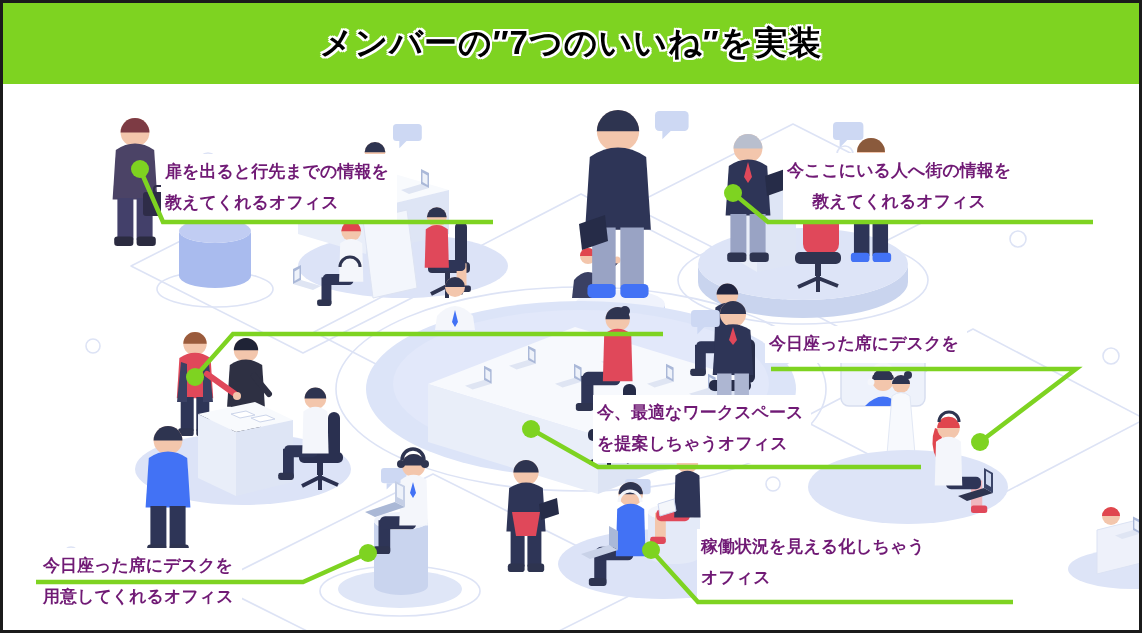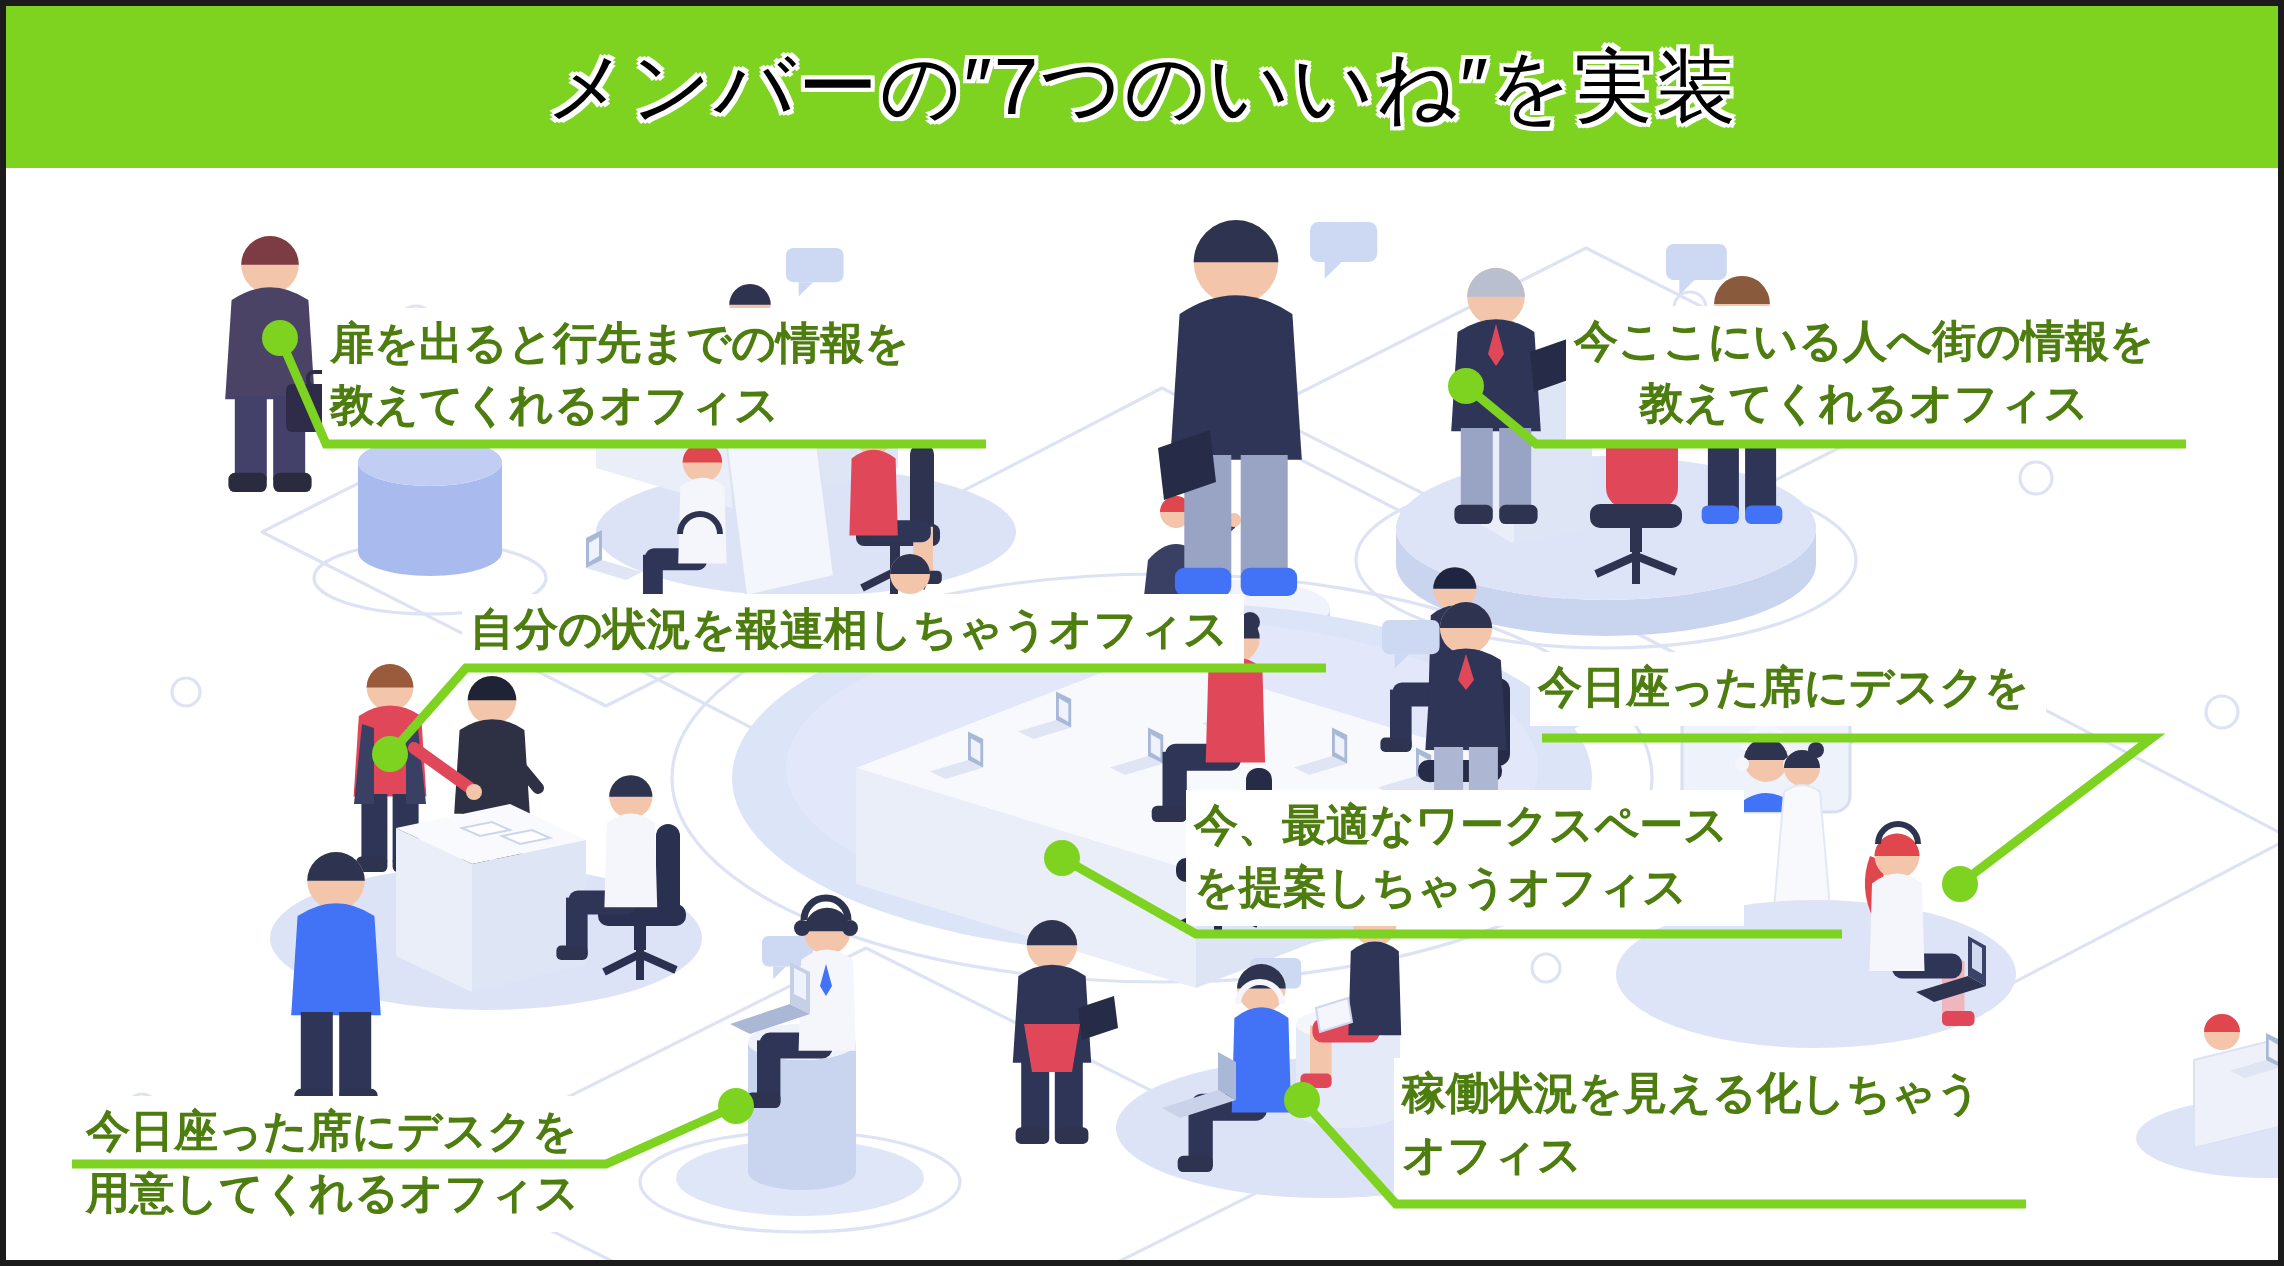--- a/index.html
+++ b/index.html
@@ -6,31 +6,31 @@
   .frame{
     position:relative;width:1142px;height:633px;box-sizing:border-box;
     border:3px solid #1b1b1b;background:#fff;overflow:hidden;
     font-family:"Liberation Sans", sans-serif;
   }
   .banner{
     position:absolute;left:0;top:0;width:100%;height:81px;background:#7ed321;
     display:flex;align-items:center;justify-content:center;
   }
   .banner h1{
-    margin:0;font-size:40px;font-weight:400;color:#000;letter-spacing:1px;white-space:nowrap;
+    margin:0;font-size:33px;font-weight:700;color:#000;letter-spacing:1px;white-space:nowrap;
     text-shadow:2px 0 0 #fff,-2px 0 0 #fff,0 2px 0 #fff,0 -2px 0 #fff,
                 2px 2px 0 #fff,-2px -2px 0 #fff,2px -2px 0 #fff,-2px 2px 0 #fff;
   }
   .scene{position:absolute;left:0;top:81px;width:1136px;height:546px;background:#fff;}
   svg.illu{position:absolute;left:0;top:0;z-index:1;}
   svg.connect{position:absolute;left:0;top:0;z-index:3;pointer-events:none;}
   .connect polyline{fill:none;stroke-width:4.5;stroke-linejoin:miter;}
   .callout{
-    position:absolute;z-index:2;background:#ffffff;color:#4d7c0f;
-    font-weight:800;font-size:22px;line-height:31px;white-space:pre-line;
+    position:absolute;z-index:2;background:#ffffff;color:#701a75;
+    font-weight:800;font-size:17px;line-height:31px;white-space:pre-line;
     padding:2px 8px 4px 4px;
   }
   .c1{left:158px;top:70px;}
   .c2{left:780px;top:69px;text-align:center;}
   .c3{left:228px;top:213px;}
   .c4{left:762px;top:242px;}
   .c5{left:590px;top:311px;}
   .c6{left:36px;top:430px;margin-top:34px;}
   .c7{left:694px;top:445px;}
   .dec{fill:none;stroke:#dde3f5;stroke-width:1.6;stroke-linejoin:round;}
@@ -287,21 +287,20 @@
         <path d="M362,428 l30,-10 l10,5 l-30,10 z" fill="#aab8d6"></path>
         <path d="M392,418 l0,-21 l10,5 l0,21 z" fill="#c5cfe6"></path>
         <path d="M394,413 l0,-13 l6,3 l0,13 z" fill="#eef2fa"></path>
       </g>
     </svg>
 
     <div class="callout c1">扉を出ると行先までの情報を
 教えてくれるオフィス</div>
     <div class="callout c2">今ここにいる人へ街の情報を
 教えてくれるオフィス</div>
-    <div class="callout c3">自分の状況を報連相しちゃうオフィス</div>
     <div class="callout c4">今日座った席にデスクを</div>
     <div class="callout c5">今、最適なワークスペース
 を提案しちゃうオフィス</div>
     <div class="callout c6">今日座った席にデスクを
 用意してくれるオフィス</div>
     <div class="callout c7">稼働状況を見える化しちゃう
 オフィス</div>
 
     <svg class="connect" width="1136" height="546" viewBox="0 0 1136 546">
       <polyline points="137,85 160,138 490,138" stroke="#7ed321"></polyline>

